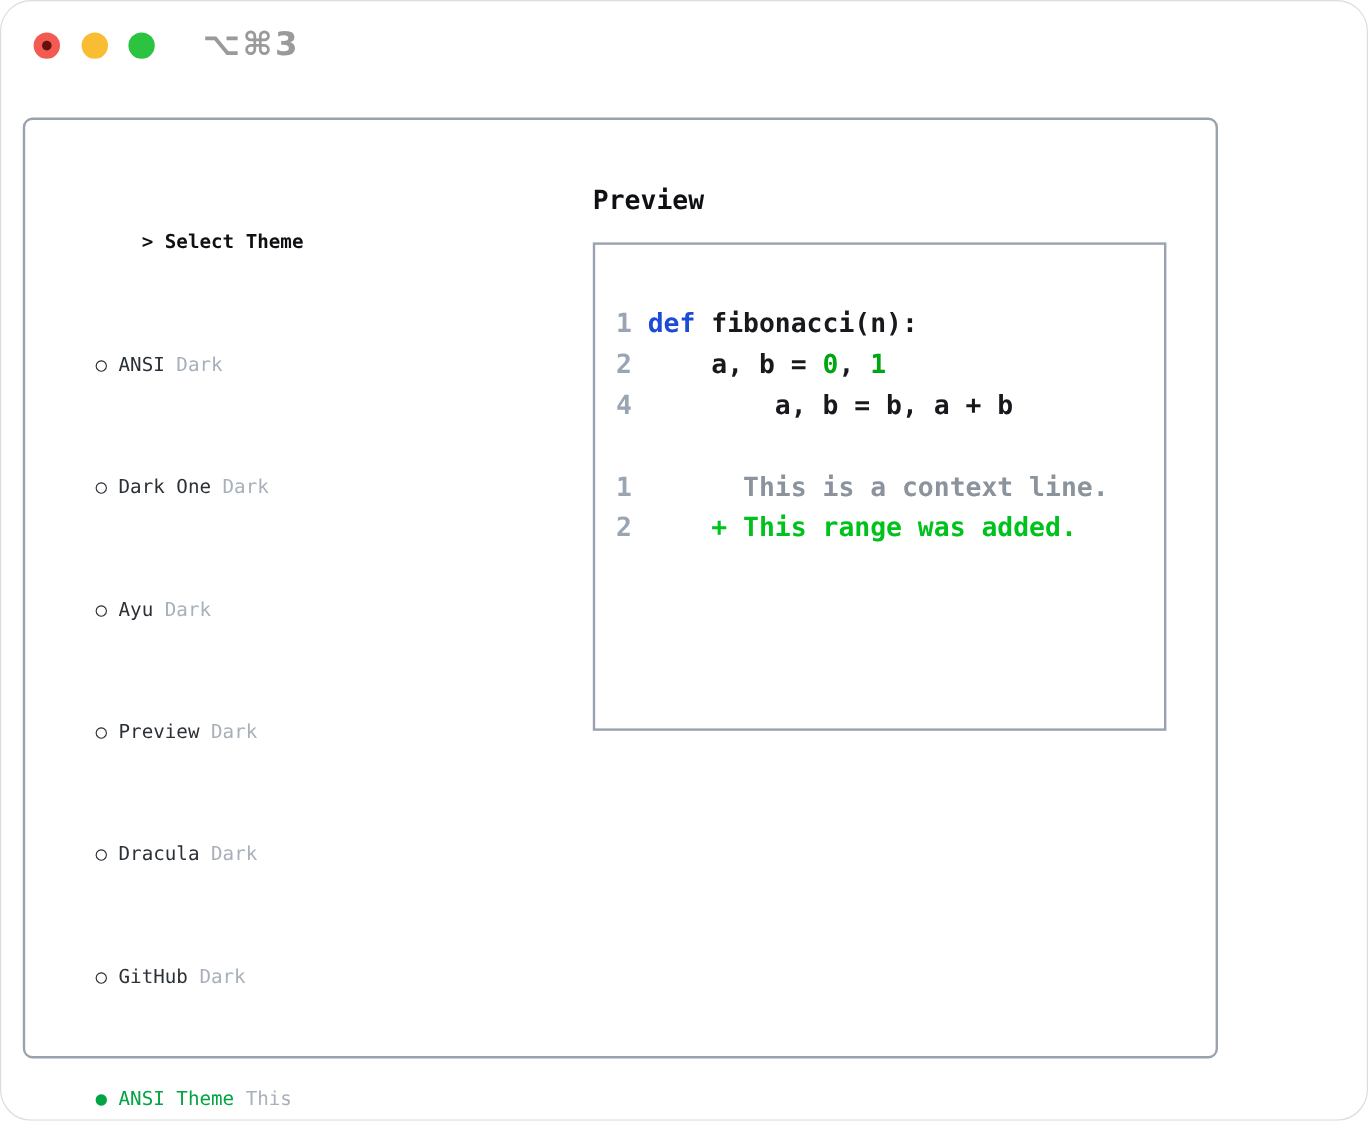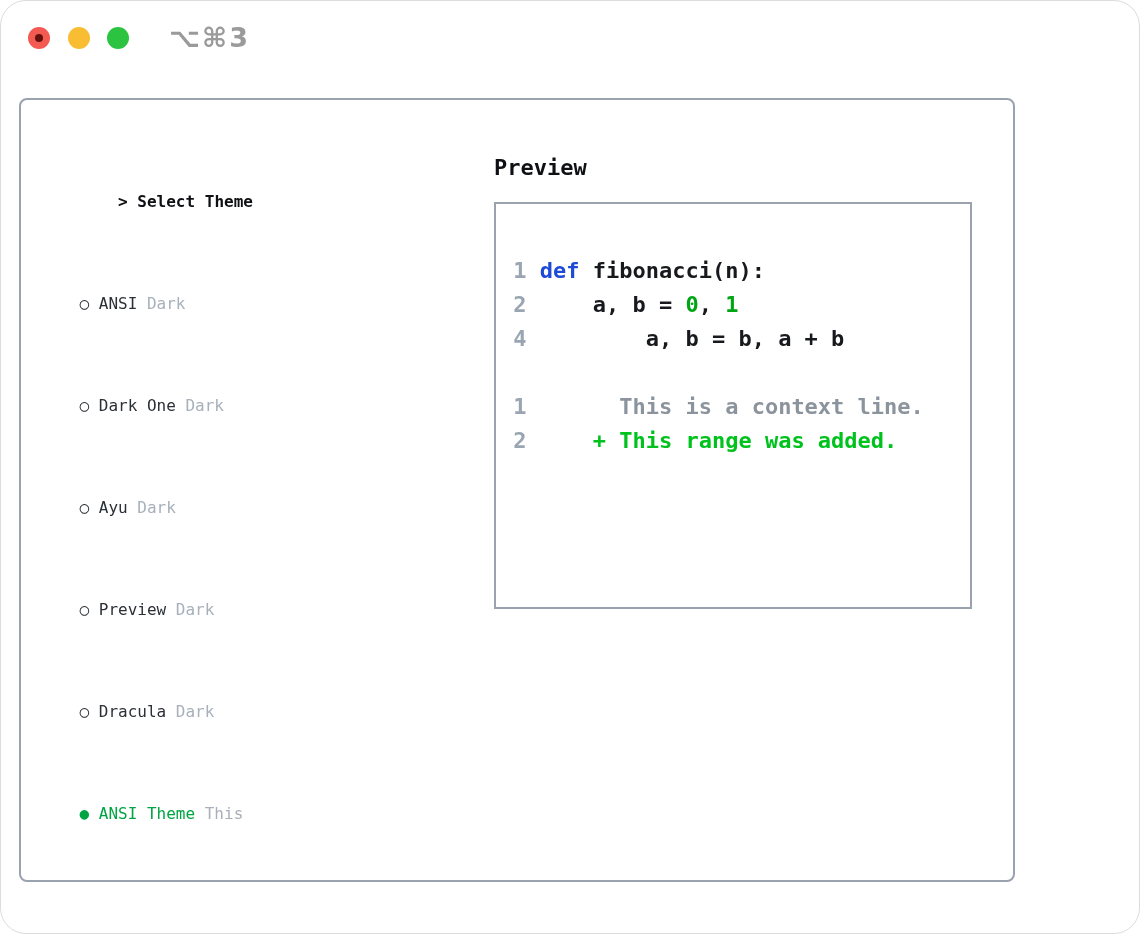--- a/index.html
+++ b/index.html
@@ -99,20 +99,23 @@
   </div>
 
   <div class="row">
     <span class="marker">○</span><span class="name">Preview</span><span class="tag">Dark</span>
   </div>
 
   <div class="row">
     <span class="marker">○</span><span class="name">Dracula</span><span class="tag">Dark</span>
   </div>
 
+  <div class="row">
+    <span class="marker">○</span><span class="name">GitHub</span><span class="tag">Dark</span>
+  </div>
 
   <div class="row selected">
     <span class="marker">●</span><span class="name">ANSI Theme</span><span class="tag">This</span>
   </div>
 
 </div>
 
     </div>
 
     <div class="preview-col">

